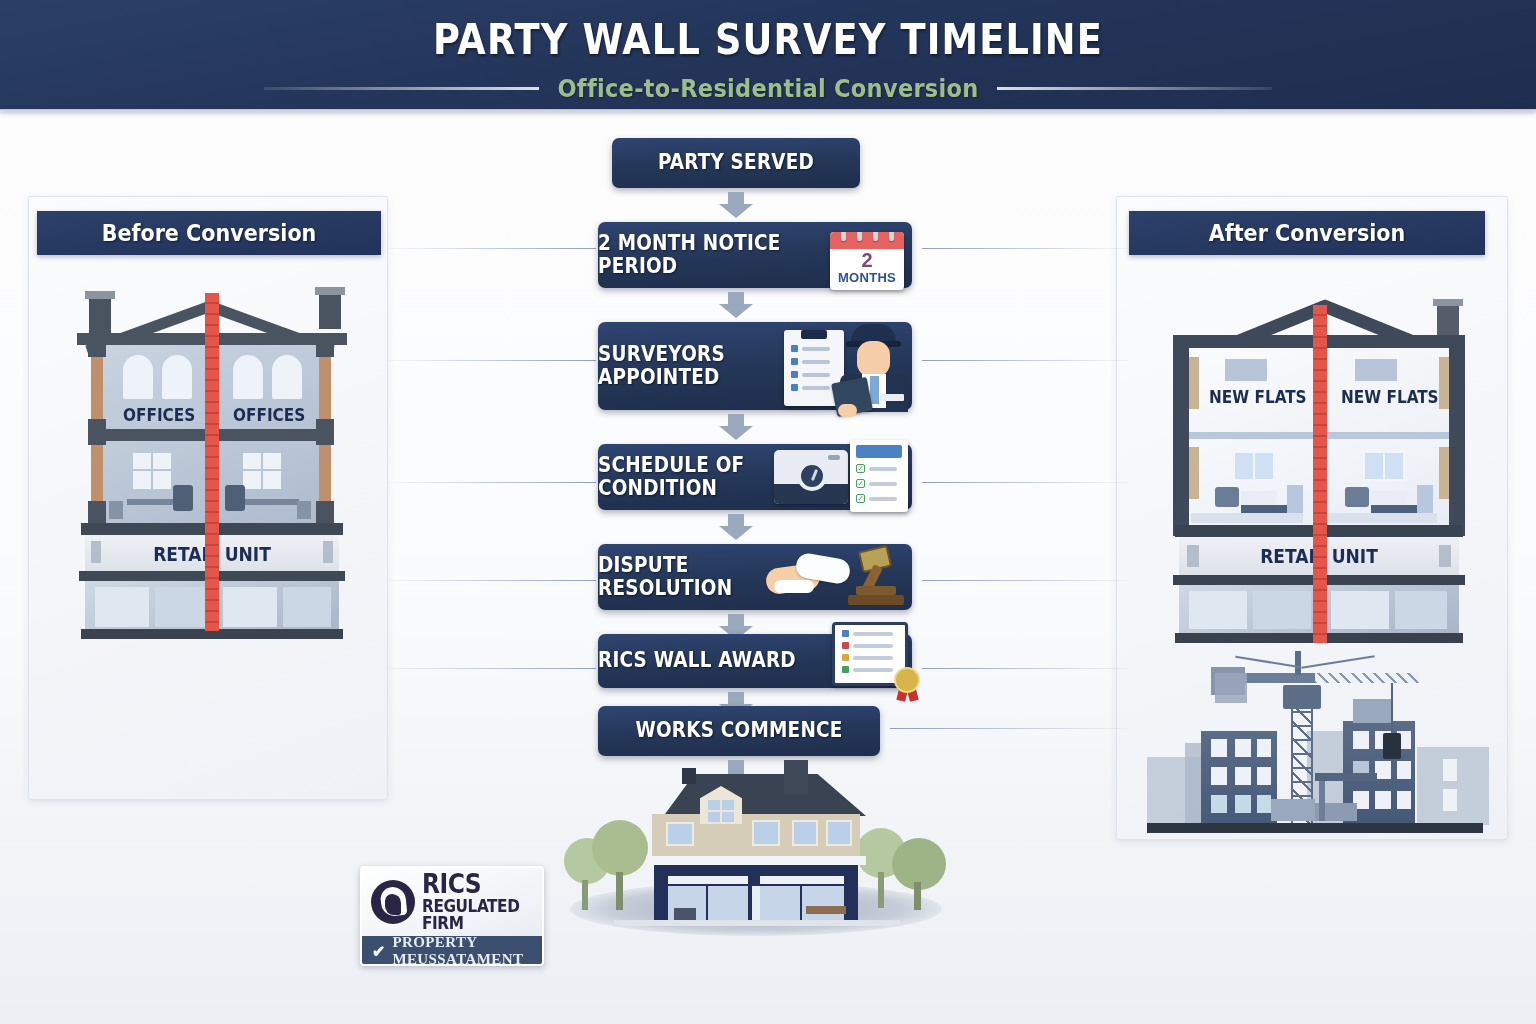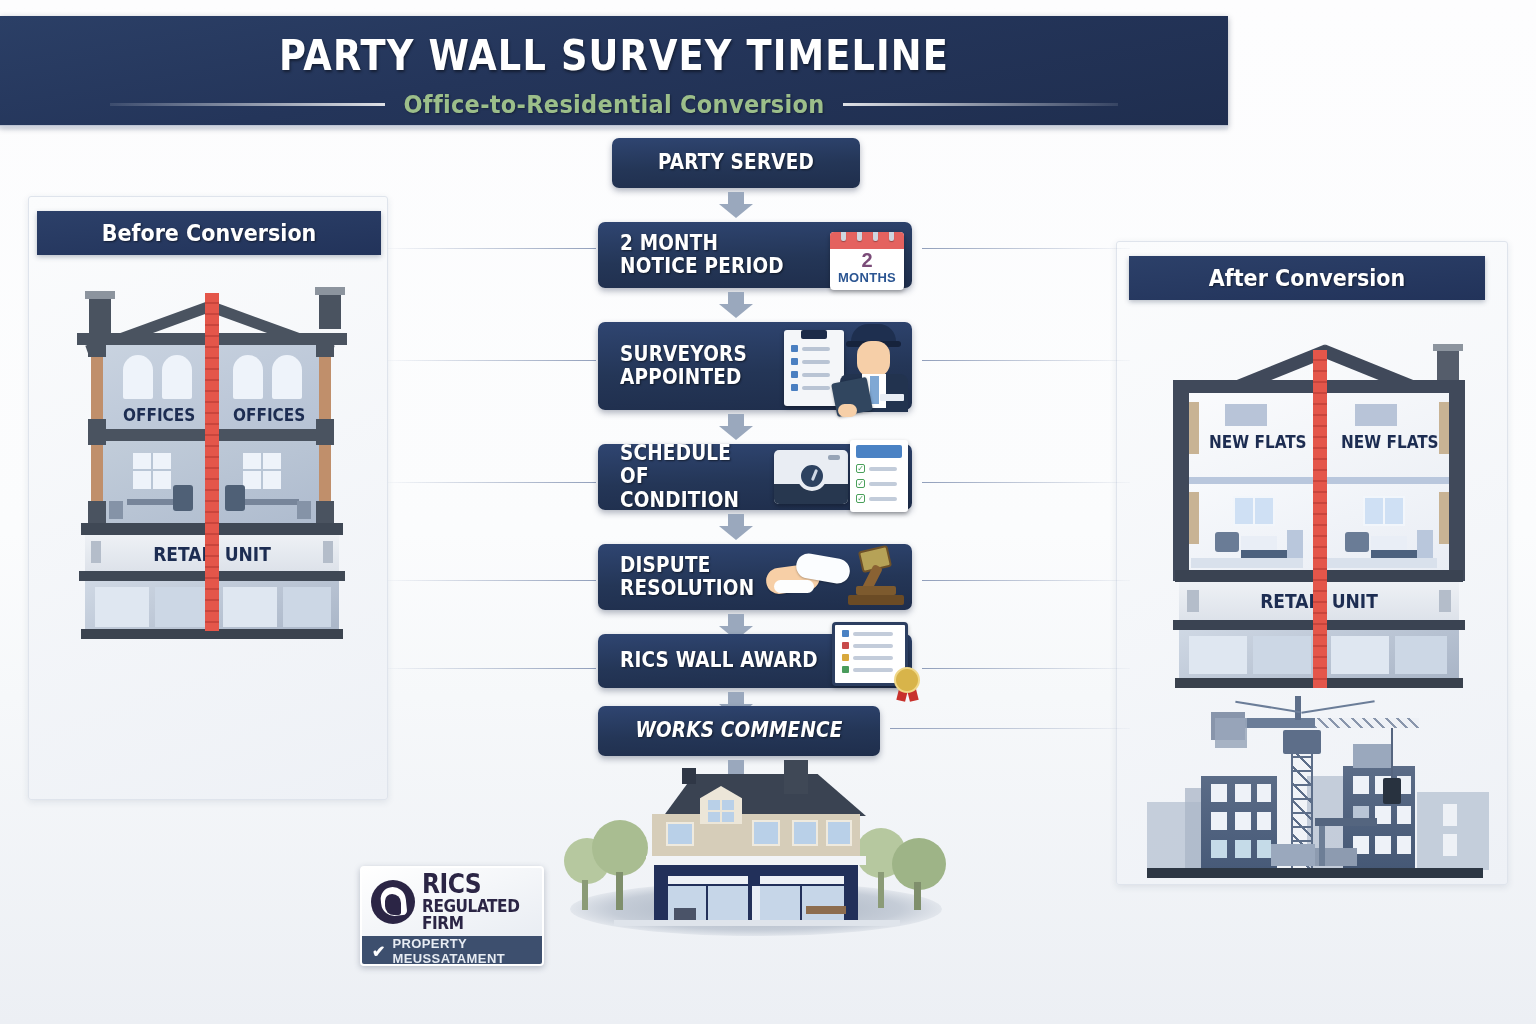--- a/index.html
+++ b/index.html
@@ -7,21 +7,21 @@
   body {
     font-family: "Liberation Sans", sans-serif;
     background:#ffffff;
     position:relative;
     overflow:hidden;
   }
   #stage { position:absolute; left:0; top:0; width:1536px; height:1024px;
            background: linear-gradient(180deg,#fdfdfe 0%, #fbfcfd 52%, #f6f8fa 68%, #eceff4 100%); }
 
   
-  .header { position:absolute; left:0; top:16px; width:1228px; height:110px;
+  .header { position:absolute; left:0; top:0; width:1536px; height:110px;
             background: linear-gradient(170deg,#2b3f66 0%, #24355a 45%, #1f2e4f 100%);
             box-shadow:0 2px 6px rgba(20,30,55,.35); }
   .header:after{ content:""; position:absolute; left:0; bottom:-5px; width:100%; height:6px;
             background:linear-gradient(180deg,rgba(210,216,228,.95),rgba(236,240,246,0)); }
   .h-title { position:absolute; left:0; top:14px; width:100%; text-align:center;
              color:#fff; font-size:43px; font-weight:bold; letter-spacing:1.2px;
              font-family:"DejaVu Sans Condensed","Liberation Sans Narrow","Liberation Sans",sans-serif;
              text-shadow:1px 2px 3px rgba(0,0,0,.45); transform:scaleX(.95); }
   .sub-wrap { position:absolute; left:0; top:72px; width:100%; height:32px;
               display:flex; align-items:center; justify-content:center; gap:18px; }
@@ -29,21 +29,21 @@
   .rule.r2 { background:linear-gradient(90deg,rgba(255,255,255,.85),rgba(255,255,255,.1)); }
   .h-sub { color:#9cbe8a; font-size:25px; font-weight:bold; letter-spacing:.3px;
            font-family:"DejaVu Sans Condensed","Liberation Sans Narrow","Liberation Sans",sans-serif;
            text-shadow:1px 1px 2px rgba(0,0,0,.35); white-space:nowrap; }
 
   
   .panel { position:absolute; background:linear-gradient(160deg,#fbfcfd,#eef1f6);
            border:1px solid #dfe4ec; border-radius:3px;
            box-shadow:0 2px 7px rgba(40,55,85,.10); }
   .panel.left  { left:28px;  top:196px; width:360px; height:604px; }
-  .panel.right { left:1116px; top:196px; width:392px; height:644px;margin-top:45px; }
+  .panel.right { left:1116px; top:196px; width:392px; height:644px; }
   .panel-hdr { position:absolute; left:0; top:0; width:100%;
                background:linear-gradient(175deg,#2c4069,#22335a);
                color:#fff; font-size:23px; font-weight:bold; text-align:center;
                font-family:"DejaVu Sans Condensed","Liberation Sans Narrow","Liberation Sans",sans-serif;
                text-shadow:1px 1px 2px rgba(0,0,0,.5);
                box-shadow:0 2px 5px rgba(30,45,75,.3); }
   .panel.left  .panel-hdr { left:8px; top:14px; width:344px; height:44px; line-height:44px; }
   .panel.right .panel-hdr { left:12px; top:14px; width:356px; height:44px; line-height:44px; }
 
   
@@ -63,21 +63,21 @@
 
   
   .flow { position:absolute; left:560px; top:130px; width:420px; }
   .fbox { position:absolute; background:linear-gradient(178deg,#2f4571 0%,#243657 55%,#1f2e4c 100%);
           border-radius:7px; box-shadow:0 3px 6px rgba(30,42,70,.34);
           display:flex; align-items:center; }
   .fbox .lbl { color:#fff; font-weight:bold; font-size:20.5px; line-height:1.13;
                font-family:"DejaVu Sans Condensed","Liberation Sans Narrow","Liberation Sans",sans-serif;
                text-shadow:1px 1px 2px rgba(0,0,0,.5); letter-spacing:.2px; }
   .fbox.center .lbl { width:100%; text-align:center; }
-  .fbox.withicon .lbl { padding-left:22px; }
+  .fbox.withicon .lbl { }
   .arrow-d { position:absolute; width:34px; }
   .arrow-d .stem { width:16px; height:12px; background:#9aa8bd; margin:0 auto; }
   .arrow-d .head { width:0;height:0;border-left:17px solid transparent;border-right:17px solid transparent;
                    border-top:14px solid #9aa8bd; }
   .connector { position:absolute; height:1px; background:linear-gradient(90deg,rgba(140,155,185,.05),rgba(110,128,165,.75)); }
   .connector.rt { background:linear-gradient(90deg,rgba(110,128,165,.75),rgba(140,155,185,.05)); }
 
   
   .ic { position:absolute; }
   .cal { width:74px;height:58px; border-radius:4px; overflow:hidden; background:#fff;
@@ -183,22 +183,22 @@
                 border-radius:13px 15px 5px 15px;transform:rotate(-6deg);}
   .badge-lion:after{content:"";position:absolute;left:14px;top:14px;width:16px;height:21px;background:#2b2545;
                 border-radius:8px 10px 3px 10px;}
   .badge .bw { line-height:1.02; }
   .badge .b1 { font-size:26px;font-weight:bold;color:#2b2545;letter-spacing:-.5px;
                font-family:"DejaVu Sans Condensed","Liberation Sans Narrow","Liberation Sans",sans-serif; }
   .badge .b2 { font-size:17px;font-weight:bold;color:#2b2545;letter-spacing:-.4px;
                font-family:"DejaVu Sans Condensed","Liberation Sans Narrow","Liberation Sans",sans-serif; }
   .badge .bot { height:30px;background:#3d4f6e;display:flex;align-items:center;gap:7px;padding-left:10px; }
   .badge .tick{ color:#fff;font-size:16px;font-weight:bold; }
-  .badge .bt  { color:#e7ecf3;font-size:13px;font-weight:bold;letter-spacing:.4px;
-                font-family:Liberation Sans, sans-serif; }
+  .badge .bt  { color:#e7ecf3;font-size:15px;font-weight:bold;letter-spacing:.4px;
+                font-family:Liberation Serif, serif; }
 </style>
 </head>
 <body>
 
 <div id="stage">
 
   <div class="header">
     <div class="h-title">PARTY WALL SURVEY TIMELINE</div>
     <div class="sub-wrap">
       <div class="rule"></div>
@@ -543,21 +543,21 @@
         <span class="rb1"></span>
           <span class="rb2"></span>
           <span class="seal"></span>
       </span>
     </div>
     <div class="arrow-d" style="left:159px;top:562px;">
       <div class="stem"></div>
         <div class="head"></div>
     </div>
 
-    <div class="fbox center" style="left:38px;top:576px;width:282px;height:50px;font-style:italic;">
+    <div class="fbox center" style="left:38px;top:576px;width:282px;height:50px;">
       <span class="lbl">WORKS COMMENCE</span>
     </div>
     <div class="arrow-d" style="left:159px;top:630px;">
       <div class="stem" style="height:18px;"></div>
         <div class="head"></div>
     </div>
   </div>
 
   <div class="shopwrap">
     <div class="ellipse"></div>

